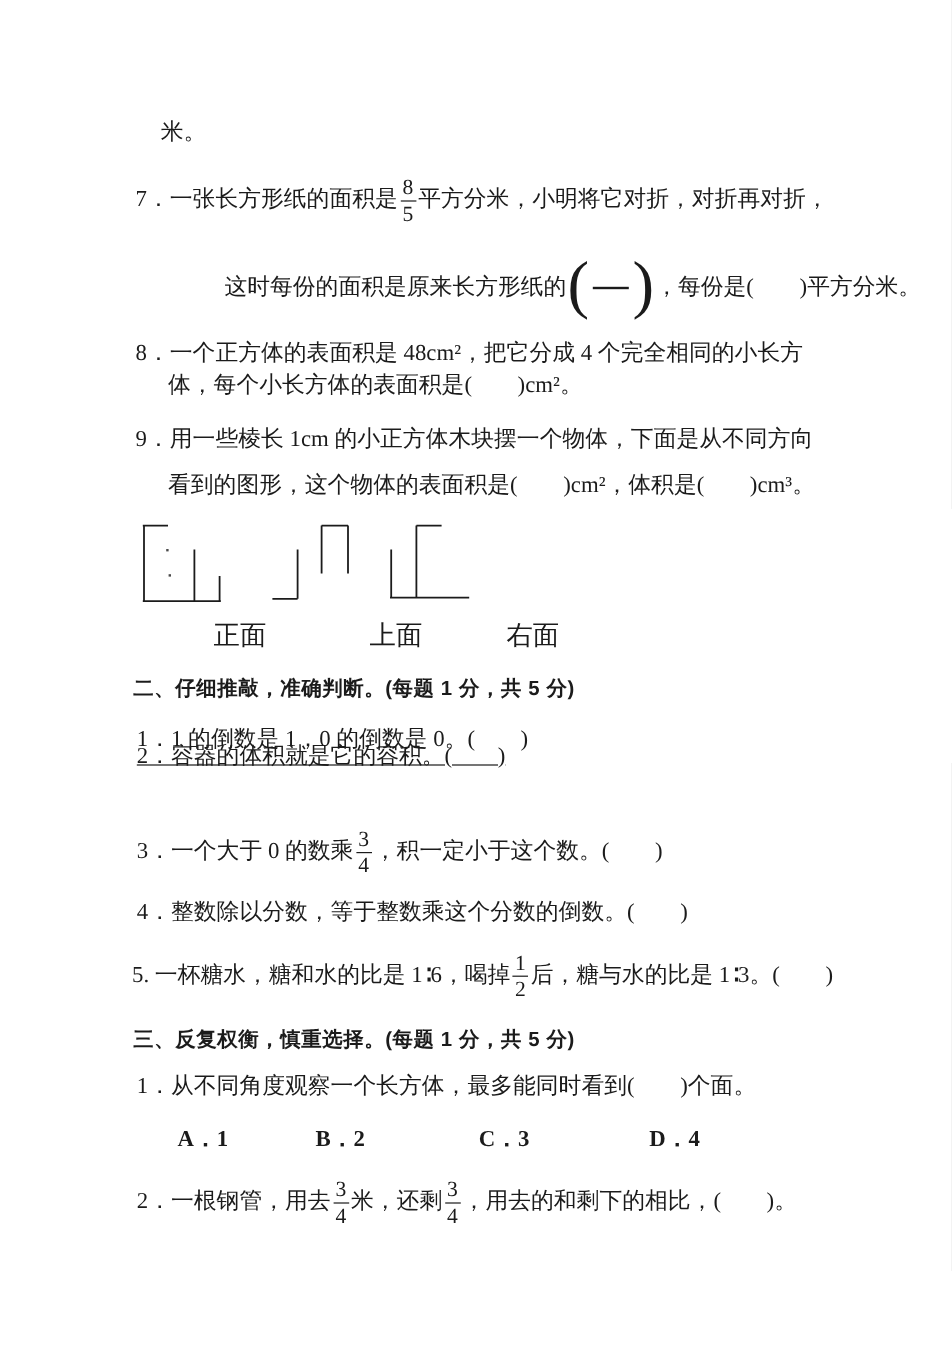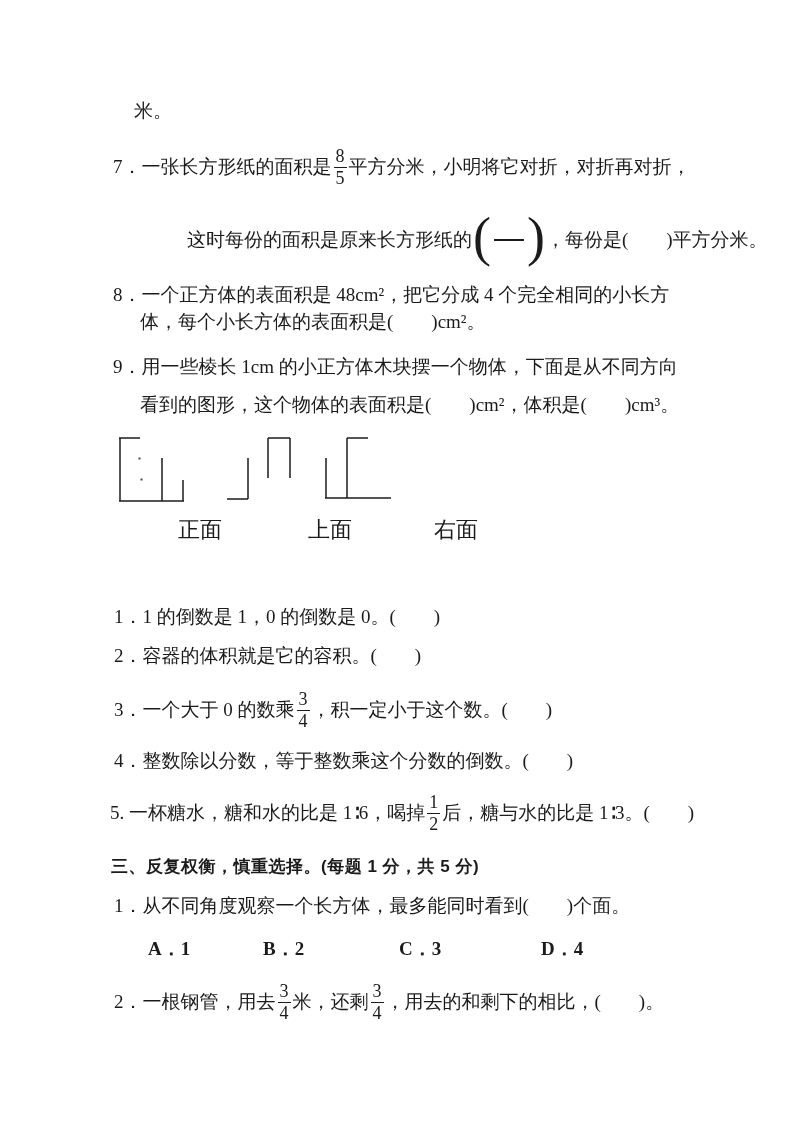--- a/index.html
+++ b/index.html
@@ -90,25 +90,26 @@
     <g>
       <line x1="326" y1="458" x2="326" y2="498"></line>
       <line x1="347" y1="438" x2="347" y2="498"></line>
       <line x1="347" y1="438" x2="368" y2="438"></line>
       <line x1="325" y1="498" x2="391" y2="498"></line>
     </g>
   </svg>
 
   <div class="figlabel" style="left:178px;">正面</div>
   <div class="figlabel" style="left:308px;">上面</div>
-  <div class="figlabel" style="left:422px;margin-left:12px;">右面</div>
+  <div class="figlabel" style="left:422px;">右面</div>
 
+  <div class="line heading" style="left:111px;top:561px;">二、仔细推敲，准确判断。(每题 1 分，共 5 分)</div>
 
   <div class="line" style="left:114px;top:604px;">1．1 的倒数是 1，0 的倒数是 0。(　　)</div>
-  <div class="line" style="left:114px;top:643px;">2．容器的体积就是它的容积。(　　)</div>
+  <div class="line" style="left:114px;top:618px;text-decoration:underline;">2．容器的体积就是它的容积。(　　)</div>
 
   <div class="line" style="left:114px;top:685px;height:50px;">
     <span>3．</span><span>一个大于 0 的数乘</span><span class="frac"><span class="num">3</span><span class="den">4</span></span><span>，积一定小于这个数。(　　)</span>
   </div>
 
   <div class="line" style="left:114px;top:748px;">4．整数除以分数，等于整数乘这个分数的倒数。(　　)</div>
 
   <div class="line" style="left:110px;top:788px;height:50px;">
     <span>5.</span><span> 一杯糖水，糖和水的比是 1∶6，喝掉</span><span class="frac"><span class="num">1</span><span class="den">2</span></span><span>后，糖与水的比是 1∶3。(　　)</span>
   </div>

